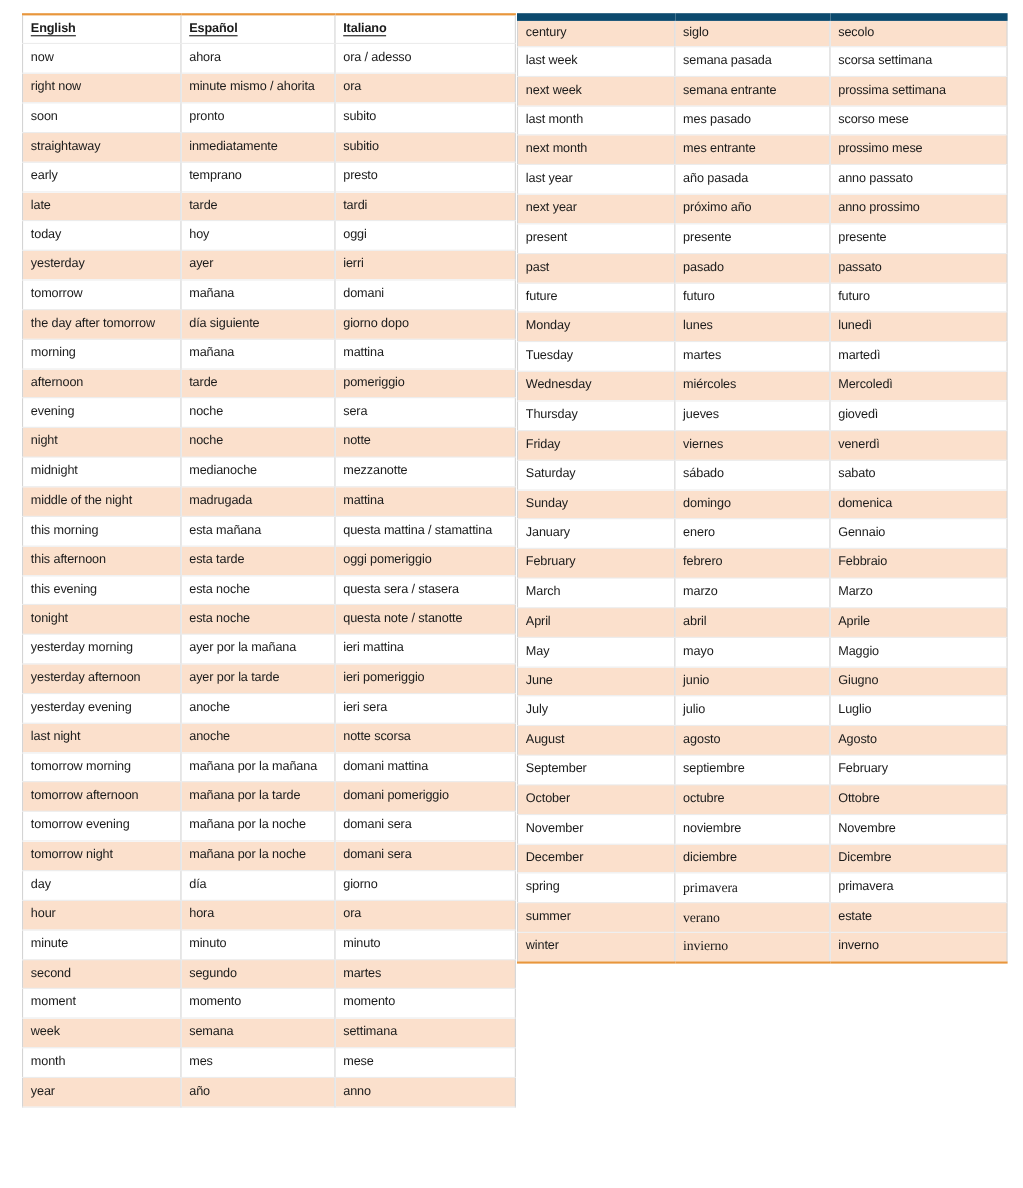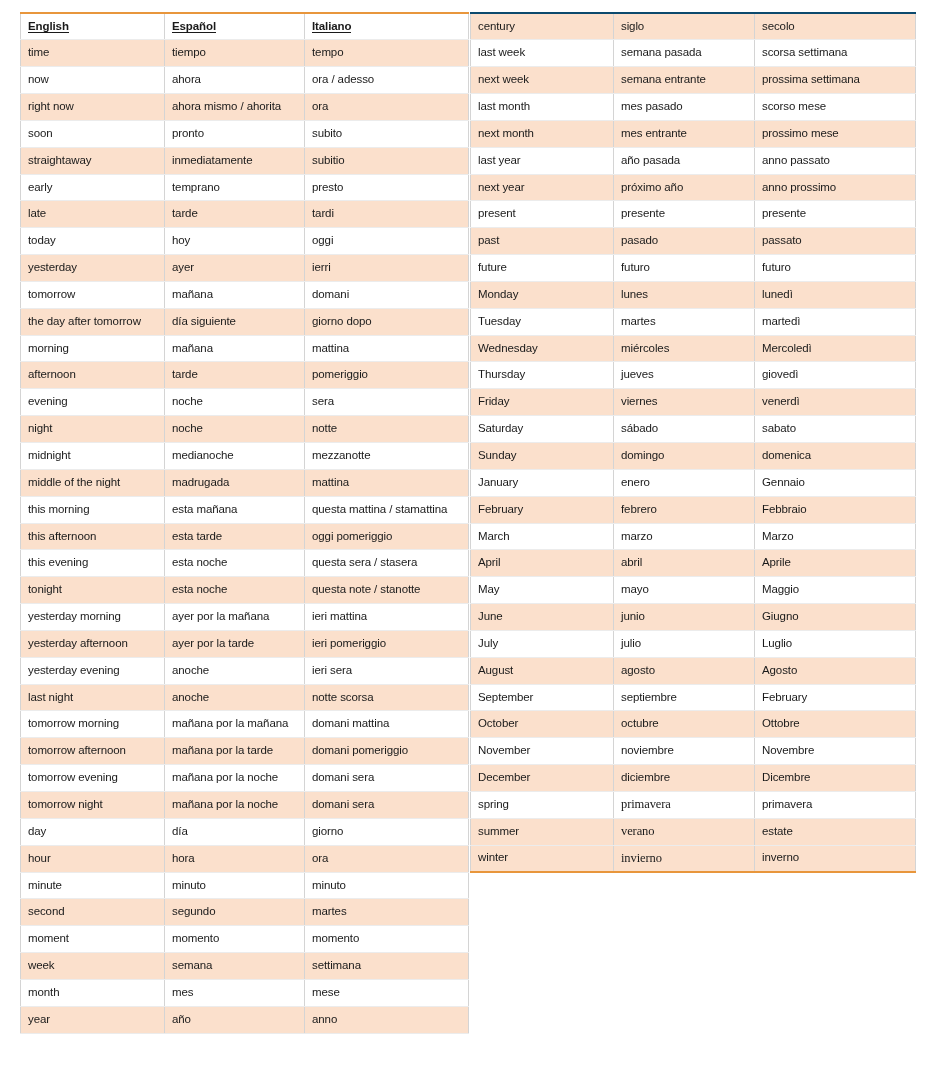--- a/index.html
+++ b/index.html
@@ -55,21 +55,21 @@
     background: #ffffff;
     font-weight: bold;
     border-top: 2px solid #e8963c;
   }
   .vocab-table tr.header-row td span.hdr {
     border-bottom: 1.5px solid #1a1a1a;
     padding-bottom: 0px;
   }
 
   
-  #right-table tr.first-row td { border-top: 2px solid #0c4a6e; }
+  #right-table tr.first-row td { border-top: 7px solid #0c4a6e; }
 
   
   #right-table tr.last-row td { border-bottom: 2px solid #e8963c; margin-left: 18px; }
 
   
   .serif-cell { font-family: "Liberation Serif", serif; font-size: 12.5px; }
 
   
   #left-table  col.c1 { width: 144px; }
   #left-table  col.c2 { width: 140px; }
@@ -89,33 +89,28 @@
         <col class="c1">
         <col class="c2">
         <col class="c3">
       </colgroup>
     <tbody>
         <tr class="header-row">
           <td><span class="hdr">English</span></td>
           <td><span class="hdr">Español</span></td>
           <td><span class="hdr">Italiano</span></td>
         </tr>
-        <tr class="shade">
-          <td>time</td>
-          <td>tiempo</td>
-          <td>tempo</td>
-        </tr>
         <tr class="plain">
           <td>now</td>
           <td>ahora</td>
           <td>ora / adesso</td>
         </tr>
         <tr class="shade">
           <td>right now</td>
-          <td>ahora mismo / ahorita</td>
+          <td>minute mismo / ahorita</td>
           <td>ora</td>
         </tr>
         <tr class="plain">
           <td>soon</td>
           <td>pronto</td>
           <td>subito</td>
         </tr>
         <tr class="shade">
           <td>straightaway</td>
           <td>inmediatamente</td>

